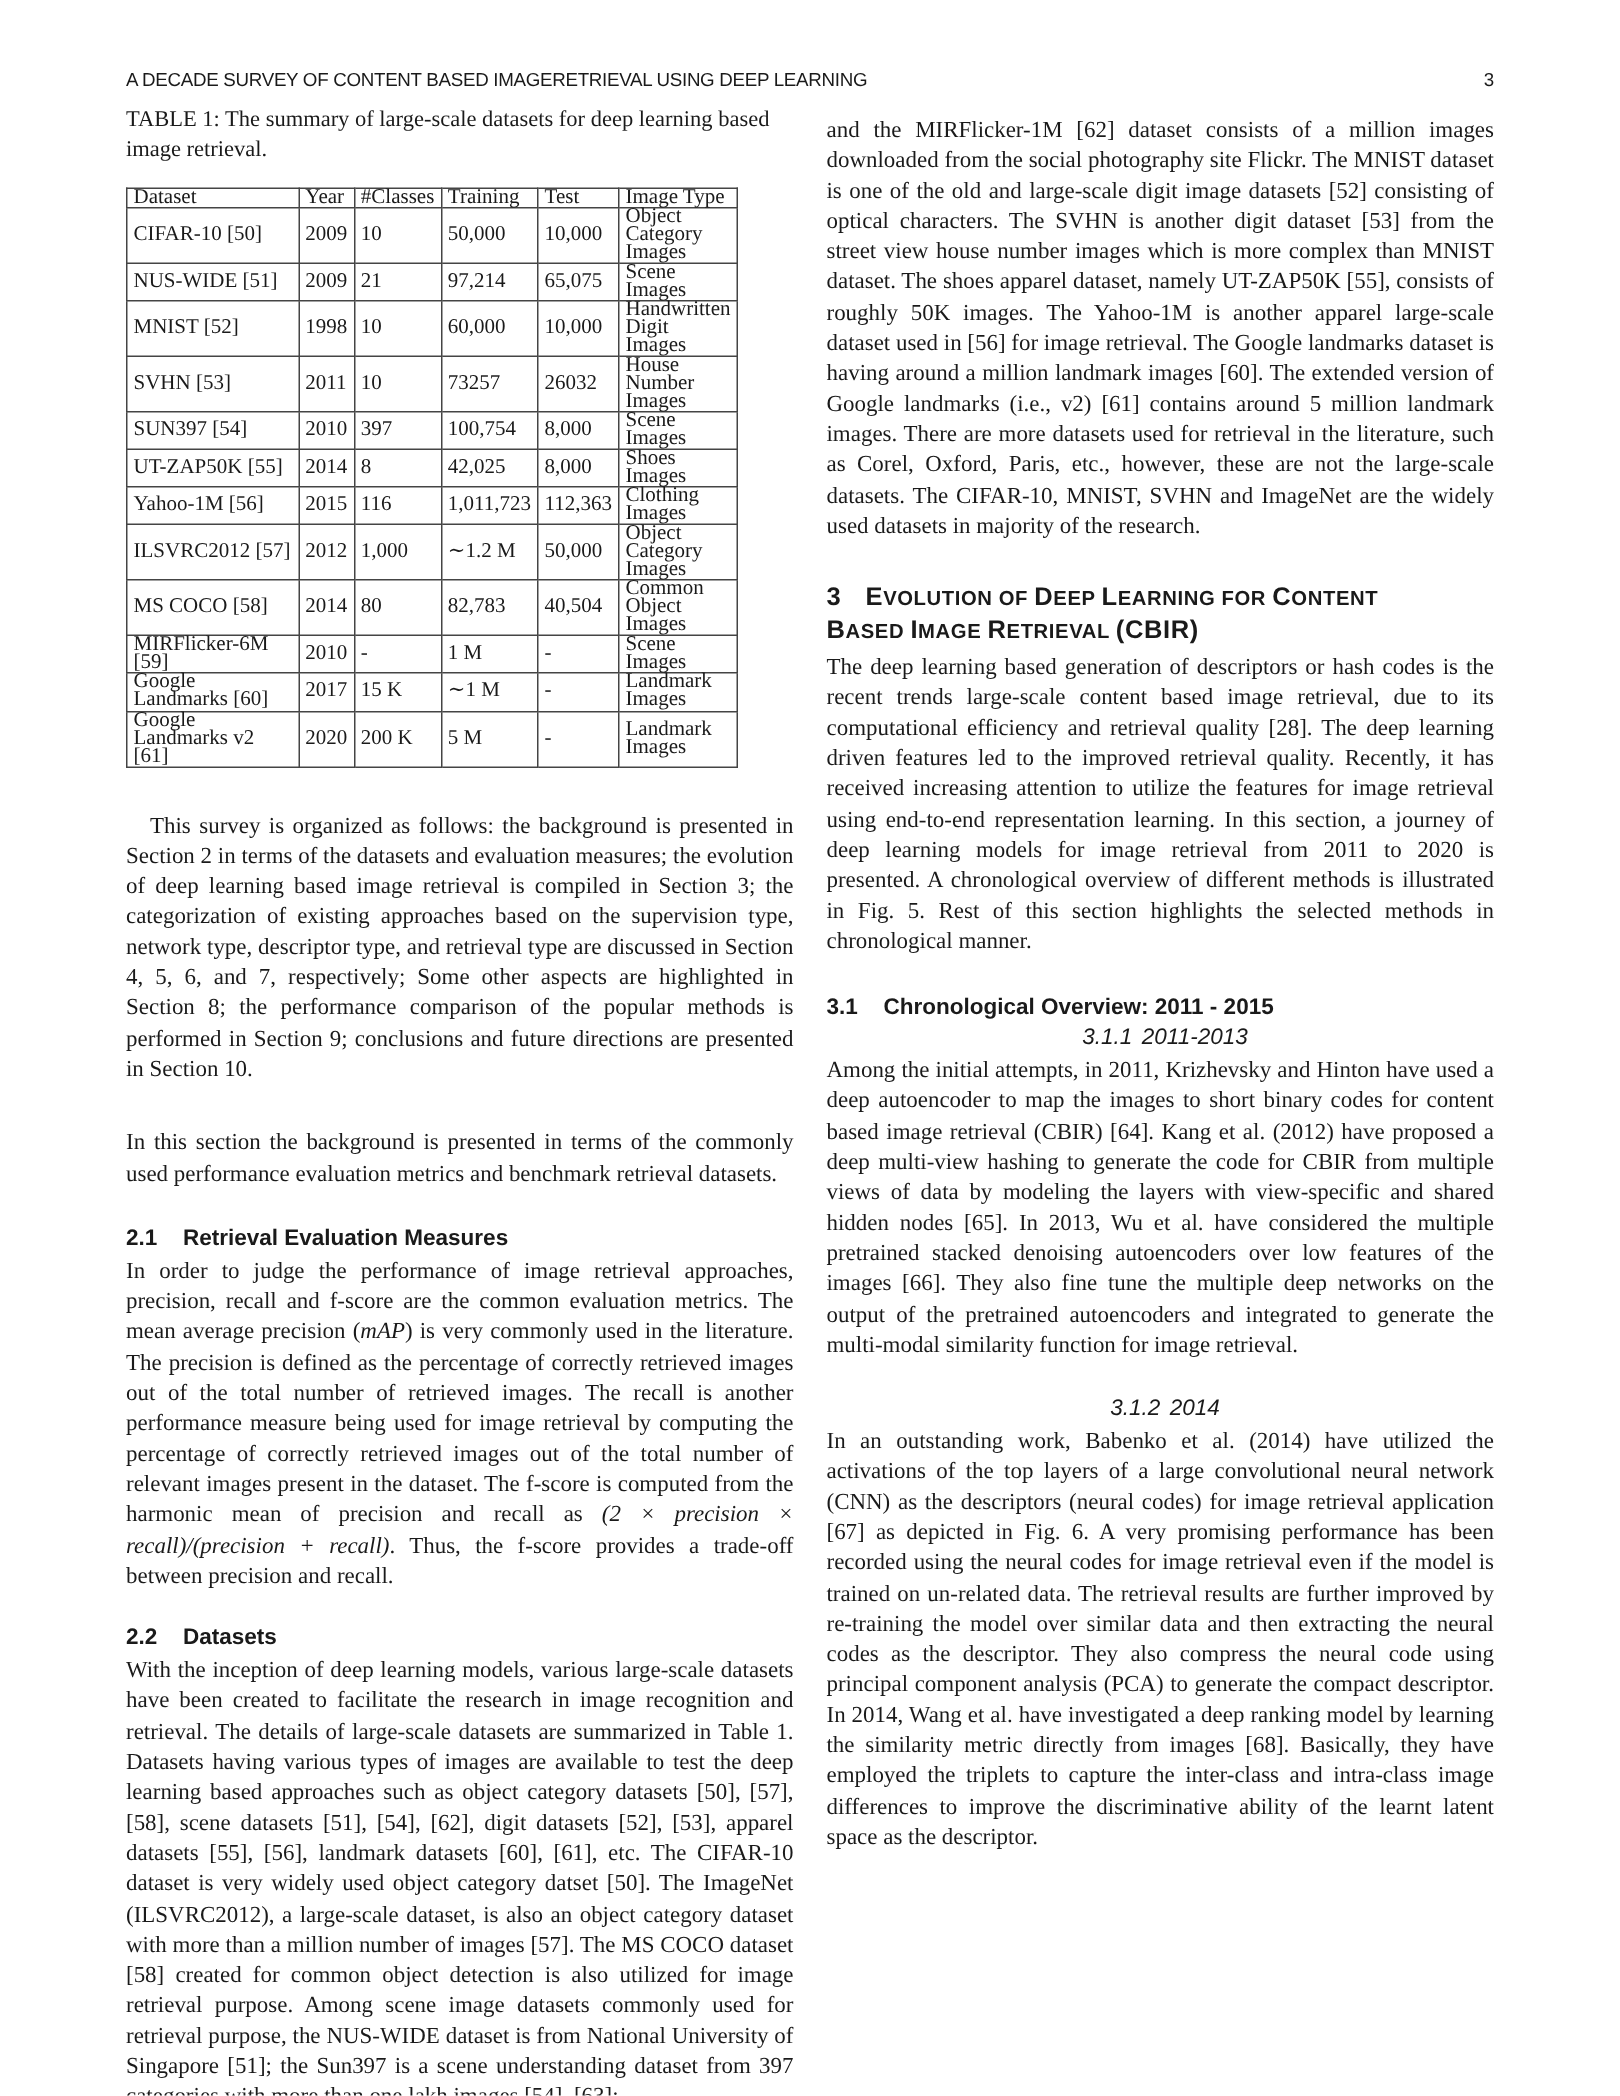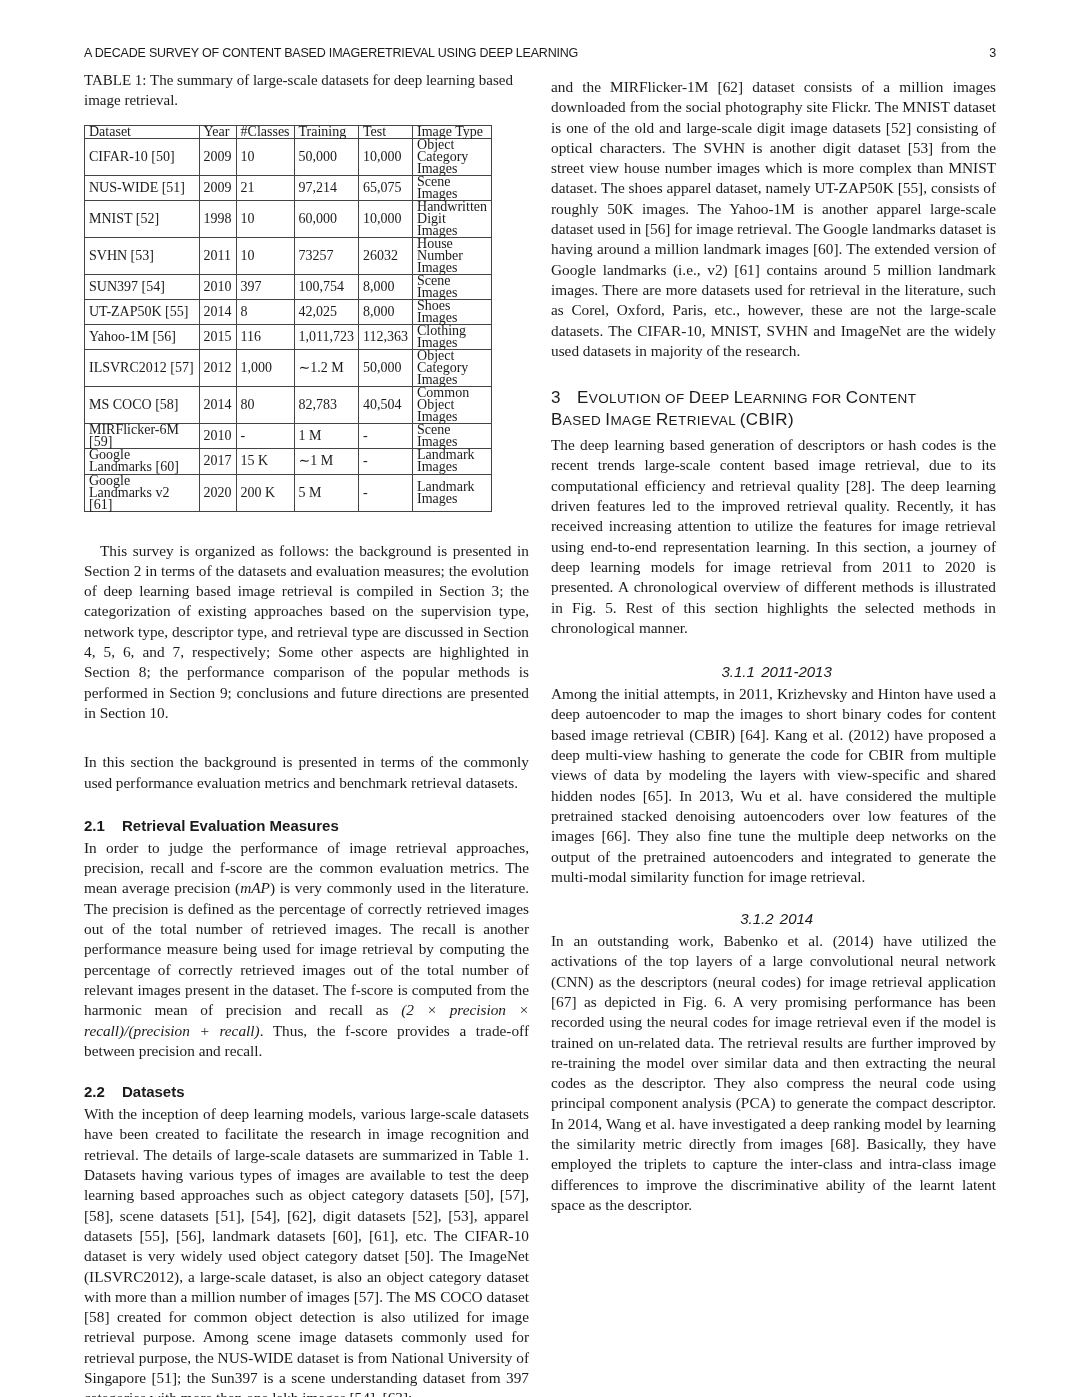--- a/index.html
+++ b/index.html
@@ -12,21 +12,21 @@
   .col-left { left: 84px; }
   .col-right { left: 551px; }
   p.body { margin: 0; font-size: 15.3px; line-height: 20.3px; text-align: justify; }
   .indent { text-indent: 16px; }
   .caption { margin: 0; font-size: 15px; line-height: 20.3px; }
   table.ds { border-collapse: collapse; margin-top: 14px; width: 408px; font-size: 14px; line-height: 12px; padding-left: 48px; }
   table.ds td, table.ds th { border: 1px solid #444; padding: 0 4px; font-weight: normal; text-align: left; vertical-align: middle; }
   table.ds th { height: 12px; }
   table.ds td { height: 12.5px; }
   table.ds .tall td { height: 25px; }
-  h2.sec { margin: 0; font-size: 17px; font-weight: normal; line-height: 21px; letter-spacing: 0.4px; }
+  h2.sec { margin: 0; font-size: 17px; font-weight: bold; line-height: 21px; letter-spacing: 0.4px; }
   h2.sec .num { display: inline-block; width: 26px; }
   h2.sec .sc { font-size: 13.5px; }
   h3.sub { margin: 0; font-size: 15px; font-weight: bold; line-height: 20px; }
   h3.sub .num { display: inline-block; width: 38px; }
   h4.subsub { margin: 0; font-size: 15px; font-style: italic; font-weight: normal; line-height: 20px; text-align: center; }
   h4.subsub .num { display: inline-block; width: 46px; }
   .math { font-style: italic; }
 </style>
 </head>
 <body>
@@ -185,20 +185,23 @@
 
   <div style="height:26px"></div>
   <h2 class="sec sans">
     <span id="s3-line1"><span class="num">3</span><span>E</span><span class="sc">VOLUTION OF </span><span>D</span><span class="sc">EEP </span><span>L</span><span class="sc">EARNING FOR </span><span>C</span><span class="sc">ONTENT</span></span><br>
     <span id="s3-line2"><span>B</span><span class="sc">ASED </span><span>I</span><span class="sc">MAGE </span><span>R</span><span class="sc">ETRIEVAL </span><span>(CBIR)</span><span class="sc"></span></span>
   </h2>
   <div style="height:4px"></div>
   <p class="body">The deep learning based generation of descriptors or hash codes is the recent trends large-scale content based image retrieval, due to its computational efficiency and retrieval quality [28]. The deep learning driven features led to the improved retrieval quality. Recently, it has received increasing attention to utilize the features for image retrieval using end-to-end representation learning. In this section, a journey of deep learning models for image retrieval from 2011 to 2020 is presented. A chronological overview of different methods is illustrated in Fig. 5. Rest of this section highlights the selected methods in chronological manner.</p>
 
   <div style="height:24px"></div>
+  <h3 class="sub sans">
+    <span class="num">3.1</span><span>Chronological Overview: 2011 - 2015</span>
+  </h3>
   <h4 class="subsub sans">
     <span class="num">3.1.1</span><span>2011-2013</span>
   </h4>
   <div style="height:2px"></div>
   <p class="body">Among the initial attempts, in 2011, Krizhevsky and Hinton have used a deep autoencoder to map the images to short binary codes for content based image retrieval (CBIR) [64]. Kang et al. (2012) have proposed a deep multi-view hashing to generate the code for CBIR from multiple views of data by modeling the layers with view-specific and shared hidden nodes [65]. In 2013, Wu et al. have considered the multiple pretrained stacked denoising autoencoders over low features of the images [66]. They also fine tune the multiple deep networks on the output of the pretrained autoencoders and integrated to generate the multi-modal similarity function for image retrieval.</p>
 
   <div style="height:22px"></div>
   <h4 class="subsub sans">
     <span class="num">3.1.2</span><span>2014</span>
   </h4>

